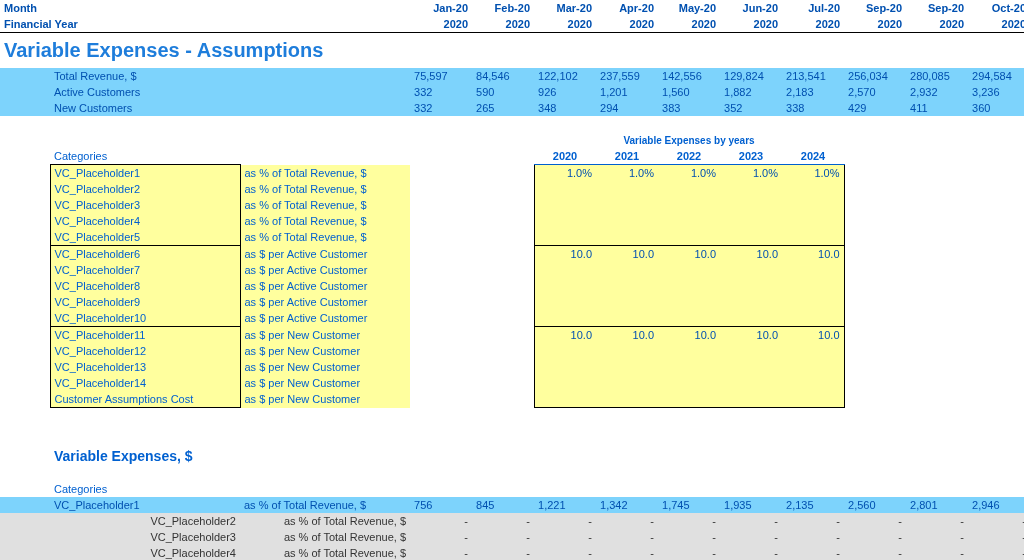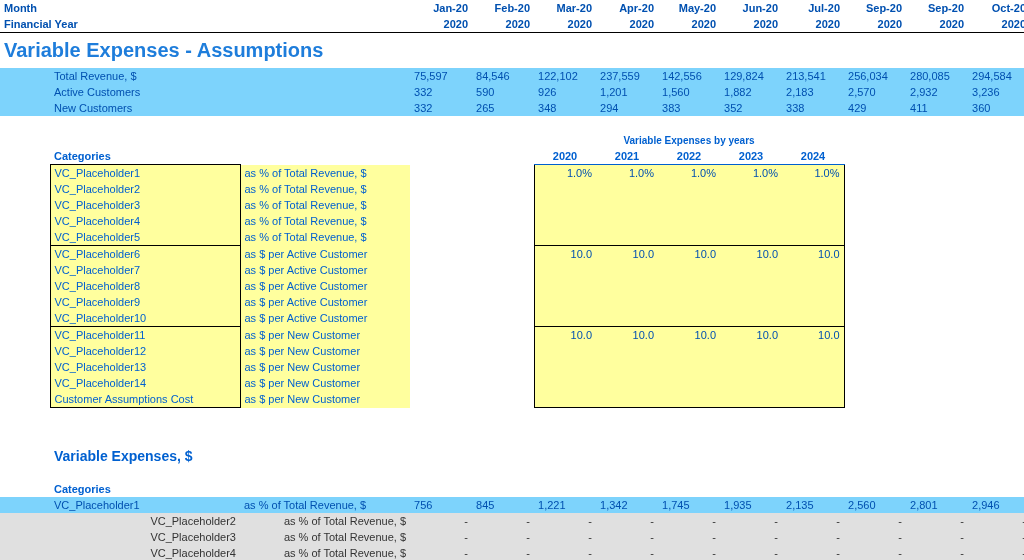--- a/index.html
+++ b/index.html
@@ -7,21 +7,21 @@
   table{border-collapse:collapse;width:1024px;table-layout:fixed}
   td{padding:1px 4px;height:14px;white-space:nowrap;overflow:hidden}
   .col-indent{width:50px}
   .col-label{width:190px}
   .col-desc{width:170px}
   .col-yr{width:62px;text-align:right}
   .hdr{color:#0050b0;font-weight:bold}
   .hdr-row td{border-bottom:1px solid #000}
   .title{color:#1e7ddb;font-weight:bold;font-size:20px;padding:6px 4px}
   .sect{color:#0060d0;font-weight:bold;font-size:14px;padding-top:8px}
-  .sub{color:#0060d0;font-weight:bold}
+  .sub{color:#0060d0;font-weight:normal}
   .greyrow td{background:#7dd3fc}
   .greyrow td.val{color:#0050b0;text-align:left}
   .greyrow td.lbl{color:#0050b0}
   .dashrow td{background:#e0e0e0;text-align:right;color:#333}
   .yellow{background:#ffff9e}
   .blue{color:#0060d0}
   .val{text-align:right;color:#0050b0}
   .ycell{background:#ffff9e;text-align:right;color:#0050b0}
   .cat-block td.col-label{border-left:1px solid #000;border-right:1px solid #000}
   .cat-top td.col-label{border-top:1px solid #000}

